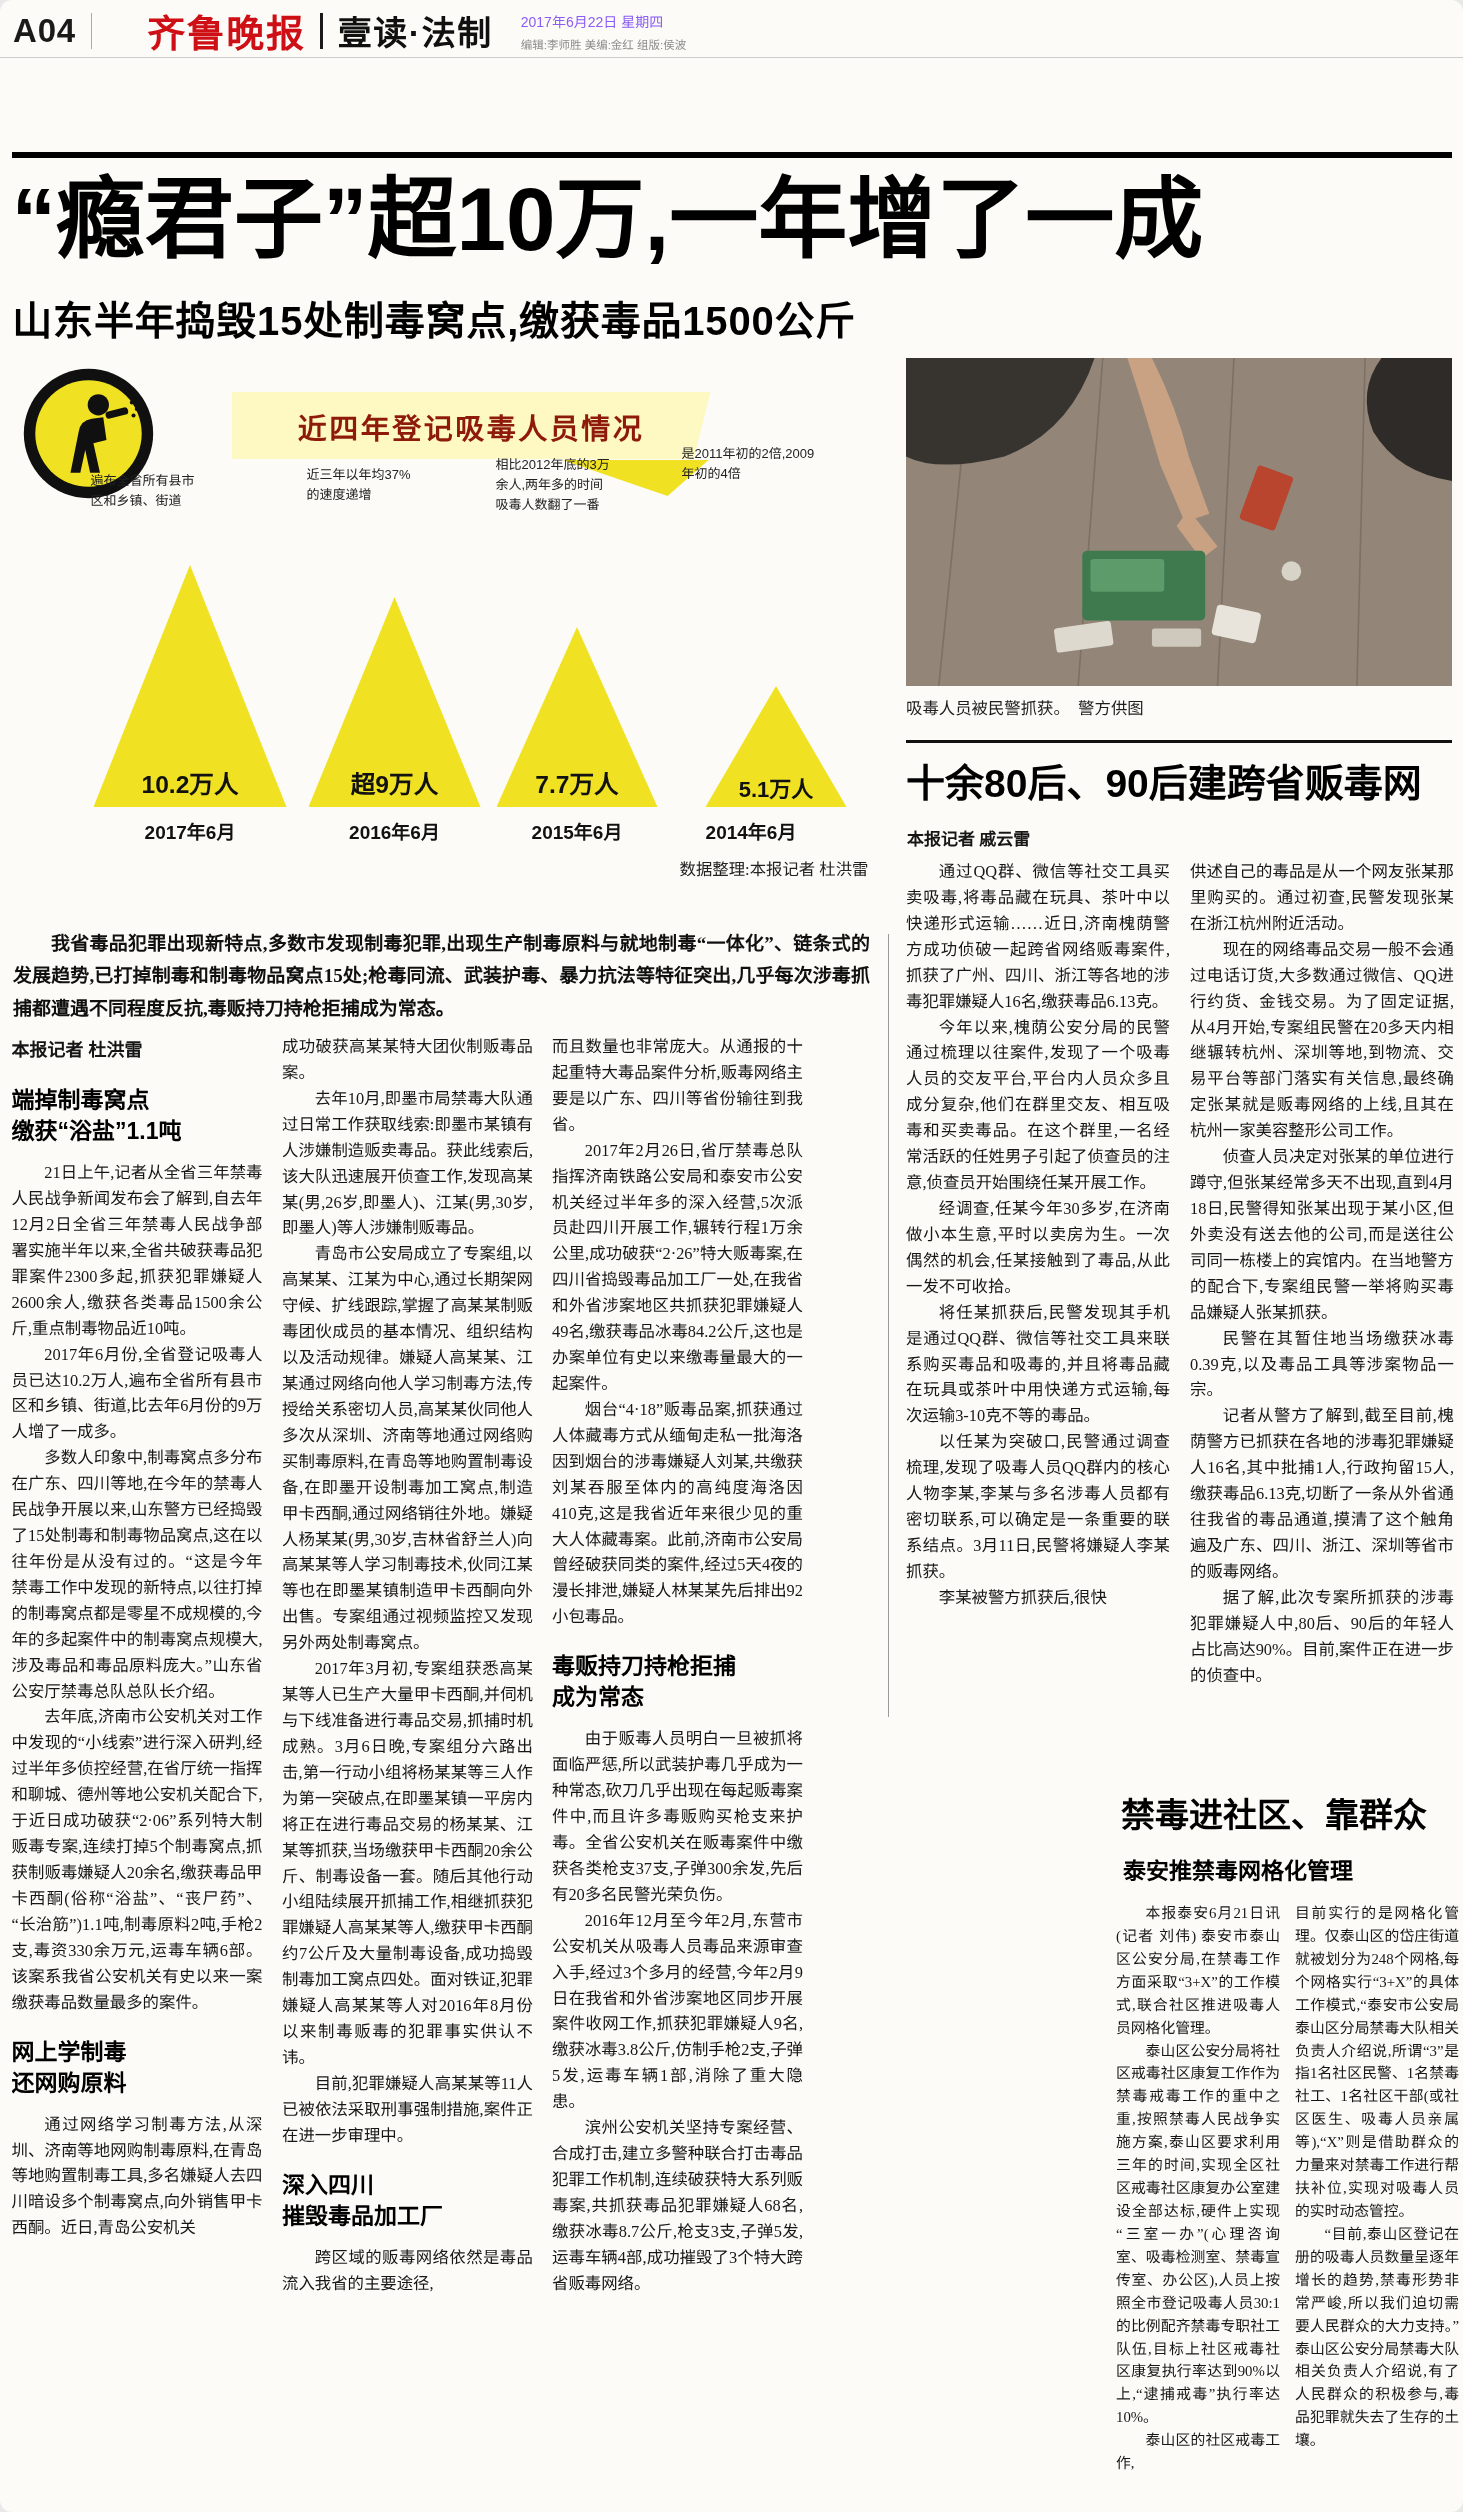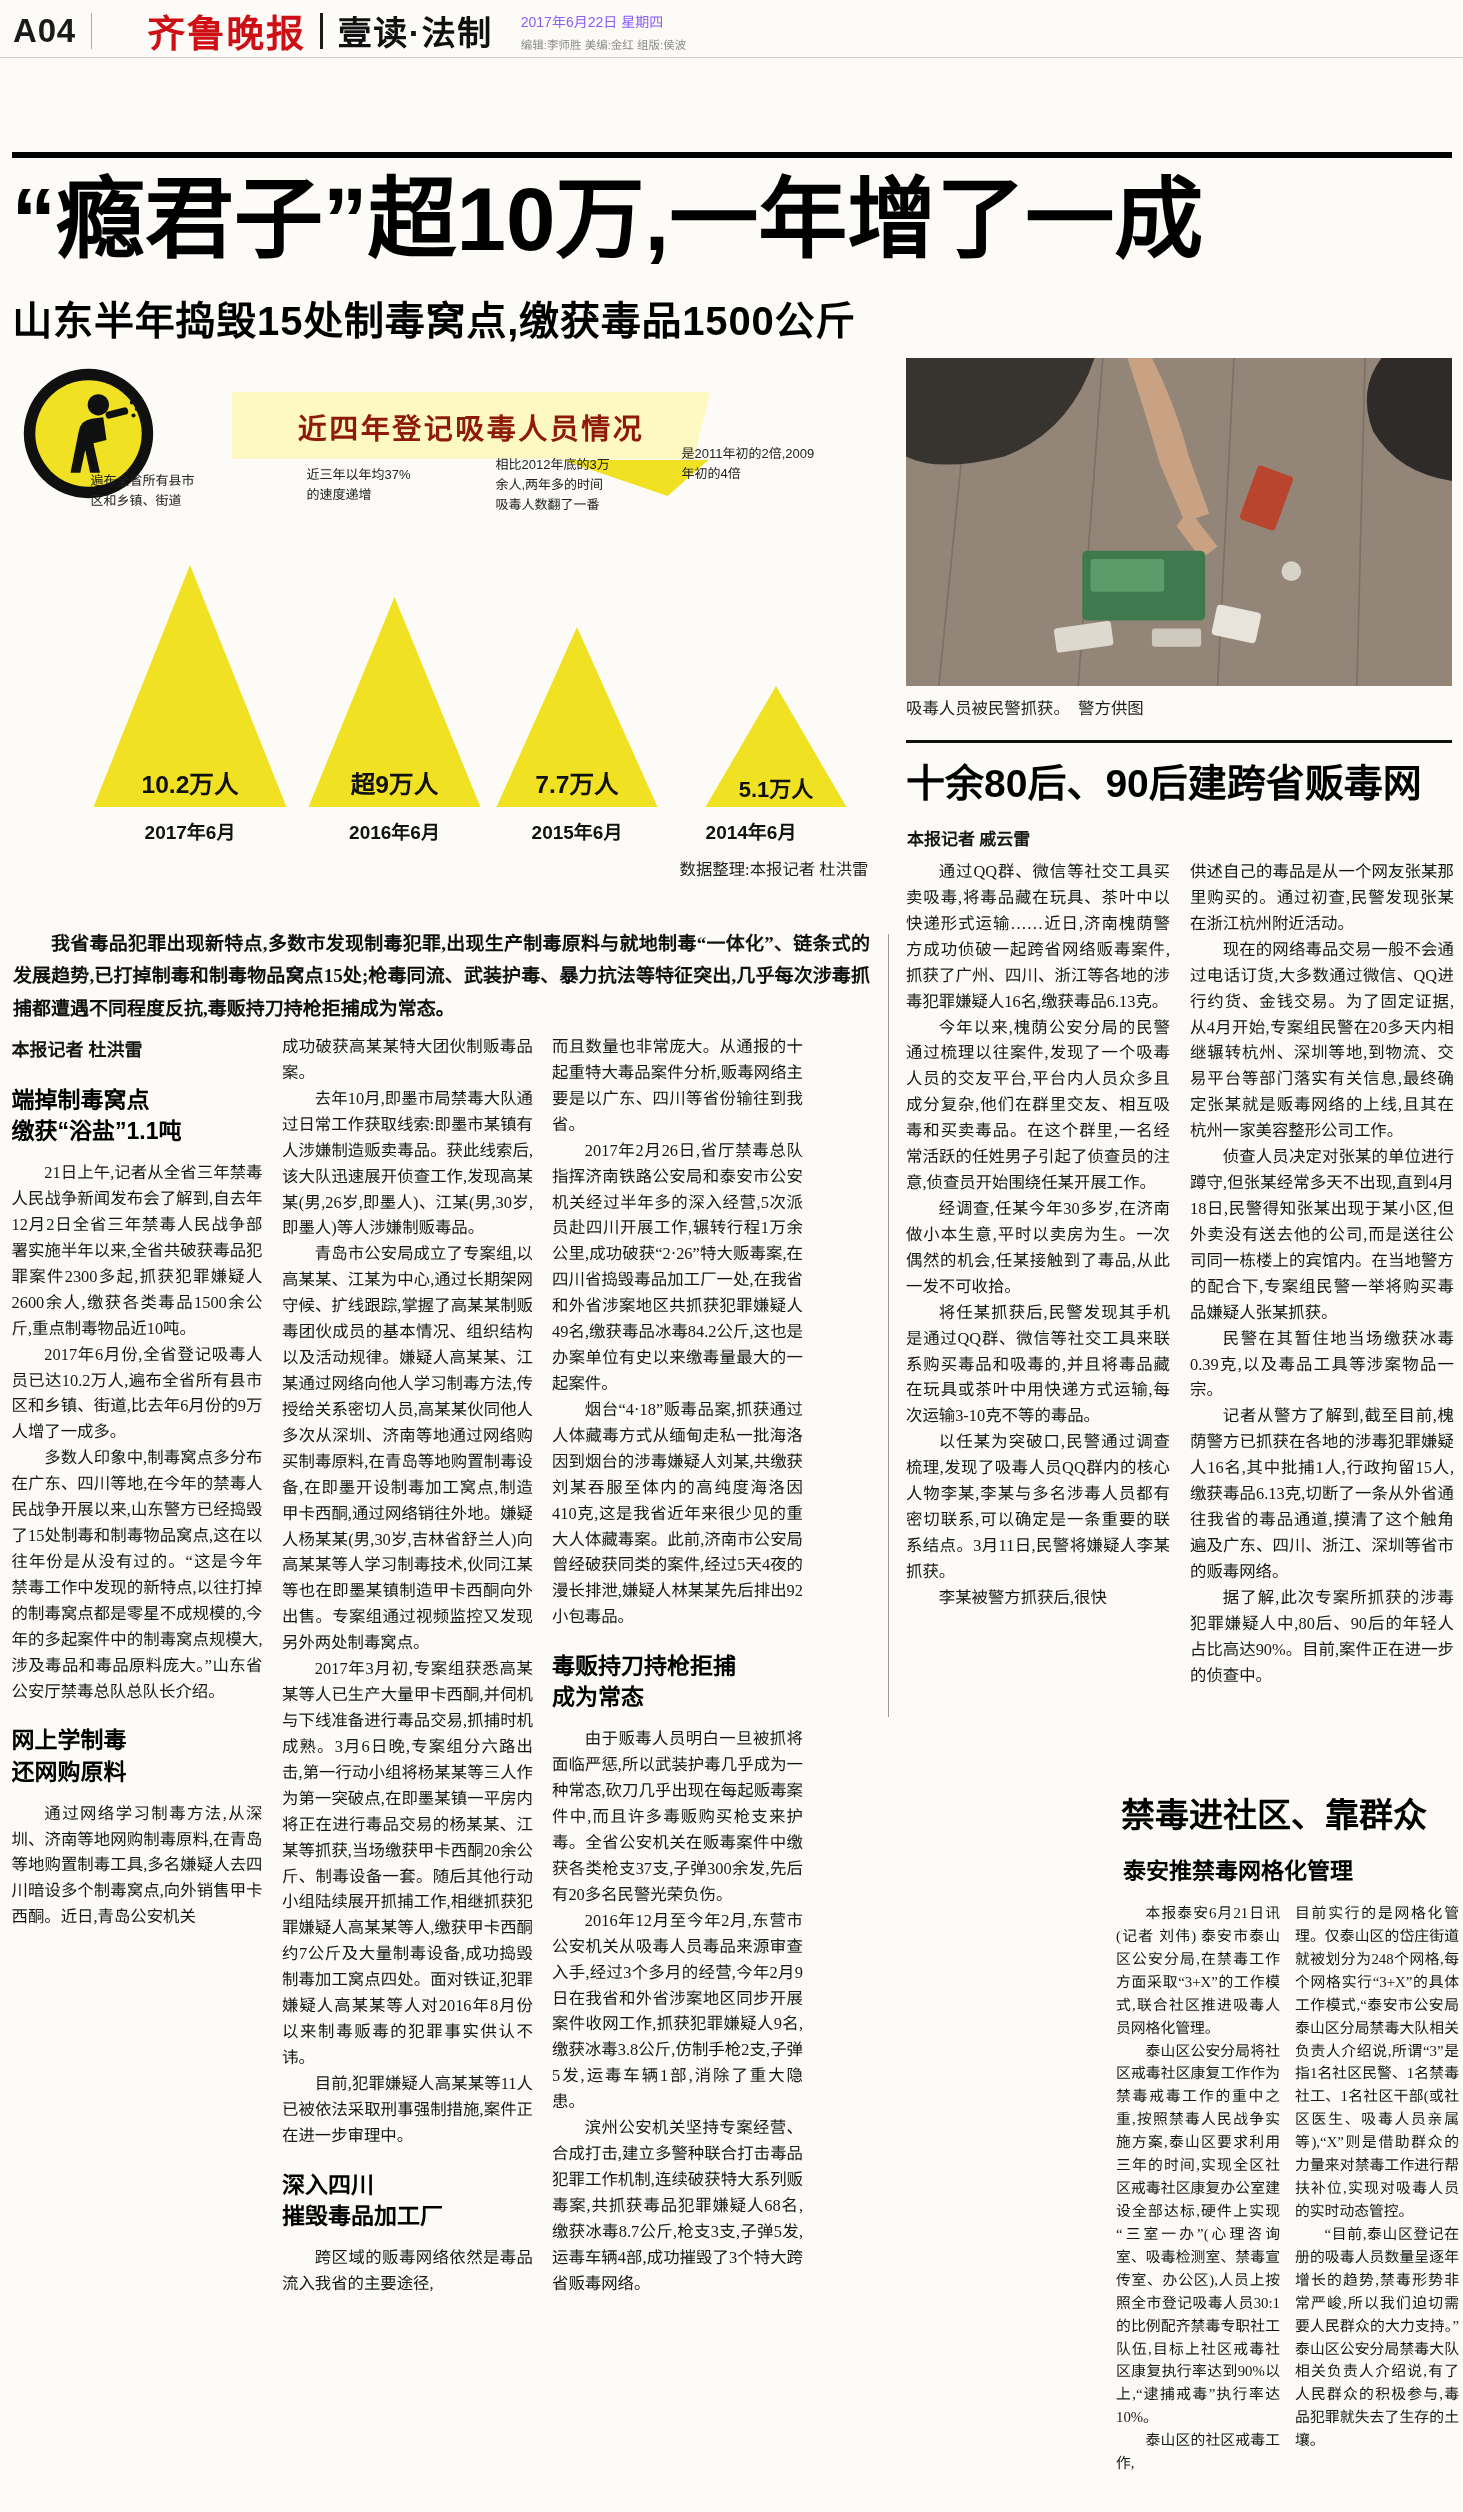--- a/index.html
+++ b/index.html
@@ -1,19 +1,19 @@
 <!DOCTYPE html>
 <html lang="zh-CN" style="font-size:13px"><head>
 <meta charset="utf-8">
 <title>A04 壹读·法制</title>
 <style>
   * { margin:0; padding:0; box-sizing:border-box; }
   body { background:#e9e9e9; }
   .page { position:relative; width:1463px; height:2512px; margin:0 auto; background:#fcfbf7;
-          font-family:"Liberation Serif", serif; color:#161616; overflow:hidden; }
+          font-family:"Liberation Serif", serif; color:#161616; overflow:hidden;border-radius:12px; }
 
   
   .header { position:absolute; left:13px; top:6.6px; height:48px; display:flex; align-items:center; gap:14.8px; }
   .pagenum { font-family:"Liberation Sans", sans-serif; font-size:33px; font-weight:bold; color:#1a1a1a; letter-spacing:0.8px; }
   .vline { width:1.6px; height:36px; background:#aaa; }
   .vline.dark { width:2.5px; background:#1a1a1a; }
   .masthead { font-size:38px; font-weight:bold; color:#ce1016; letter-spacing:1.6px;margin-left:40px; }
   .section-name { font-family:"Liberation Sans", sans-serif; font-size:34px; font-weight:900; color:#101010; letter-spacing:1.6px; }
   .datebox { margin-left:13px; padding-top:1.6px; }
   .date { color:#8b5cf6; font-size:14px; font-family:"Liberation Sans", sans-serif; margin-bottom:4.9px; }
@@ -211,20 +211,21 @@
   <p class="lead">我省毒品犯罪出现新特点,多数市发现制毒犯罪,出现生产制毒原料与就地制毒“一体化”、链条式的发展趋势,已打掉制毒和制毒物品窝点15处;枪毒同流、武装护毒、暴力抗法等特征突出,几乎每次涉毒抓捕都遭遇不同程度反抗,毒贩持刀持枪拒捕成为常态。</p>
   <div class="col col-m1">
       <div class="blk-byline">本报记者 杜洪雷</div>
       <div class="blk-head">
         <div>端掉制毒窝点</div>
         <div>缴获“浴盐”1.1吨</div>
       </div>
       <div class="blk-para">21日上午,记者从全省三年禁毒人民战争新闻发布会了解到,自去年12月2日全省三年禁毒人民战争部署实施半年以来,全省共破获毒品犯罪案件2300多起,抓获犯罪嫌疑人2600余人,缴获各类毒品1500余公斤,重点制毒物品近10吨。</div>
       <div class="blk-para">2017年6月份,全省登记吸毒人员已达10.2万人,遍布全省所有县市区和乡镇、街道,比去年6月份的9万人增了一成多。</div>
       <div class="blk-para">多数人印象中,制毒窝点多分布在广东、四川等地,在今年的禁毒人民战争开展以来,山东警方已经捣毁了15处制毒和制毒物品窝点,这在以往年份是从没有过的。“这是今年禁毒工作中发现的新特点,以往打掉的制毒窝点都是零星不成规模的,今年的多起案件中的制毒窝点规模大,涉及毒品和毒品原料庞大。”山东省公安厅禁毒总队总队长介绍。</div>
+      <div class="blk-para">去年底,济南市公安机关对工作中发现的“小线索”进行深入研判,经过半年多侦控经营,在省厅统一指挥和聊城、德州等地公安机关配合下,于近日成功破获“2·06”系列特大制贩毒专案,连续打掉5个制毒窝点,抓获制贩毒嫌疑人20余名,缴获毒品甲卡西酮(俗称“浴盐”、“丧尸药”、“长治筋”)1.1吨,制毒原料2吨,手枪2支,毒资330余万元,运毒车辆6部。该案系我省公安机关有史以来一案缴获毒品数量最多的案件。</div>
       <div class="blk-head">
         <div>网上学制毒</div>
         <div>还网购原料</div>
       </div>
       <div class="blk-para">通过网络学习制毒方法,从深圳、济南等地网购制毒原料,在青岛等地购置制毒工具,多名嫌疑人去四川暗设多个制毒窝点,向外销售甲卡西酮。近日,青岛公安机关</div>
     </div>
   <div class="col col-m2">
       <div class="blk-cont">成功破获高某某特大团伙制贩毒品案。</div>
       <div class="blk-para">去年10月,即墨市局禁毒大队通过日常工作获取线索:即墨市某镇有人涉嫌制造贩卖毒品。获此线索后,该大队迅速展开侦查工作,发现高某某(男,26岁,即墨人)、江某(男,30岁,即墨人)等人涉嫌制贩毒品。</div>
       <div class="blk-para">青岛市公安局成立了专案组,以高某某、江某为中心,通过长期架网守候、扩线跟踪,掌握了高某某制贩毒团伙成员的基本情况、组织结构以及活动规律。嫌疑人高某某、江某通过网络向他人学习制毒方法,传授给关系密切人员,高某某伙同他人多次从深圳、济南等地通过网络购买制毒原料,在青岛等地购置制毒设备,在即墨开设制毒加工窝点,制造甲卡西酮,通过网络销往外地。嫌疑人杨某某(男,30岁,吉林省舒兰人)向高某某等人学习制毒技术,伙同江某等也在即墨某镇制造甲卡西酮向外出售。专案组通过视频监控又发现另外两处制毒窝点。</div>

